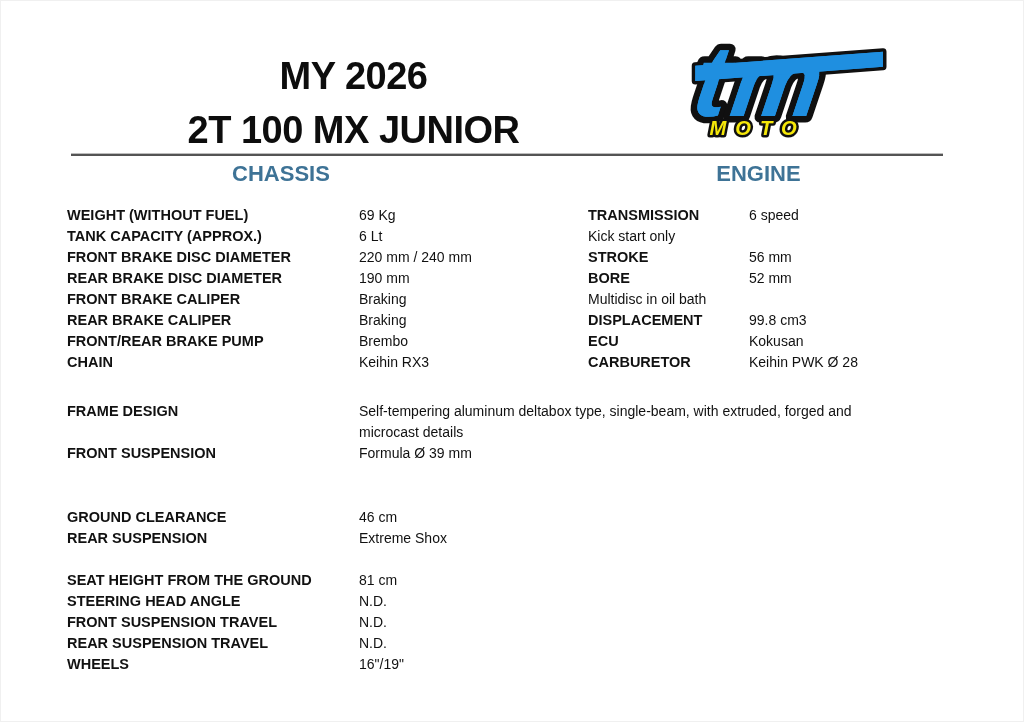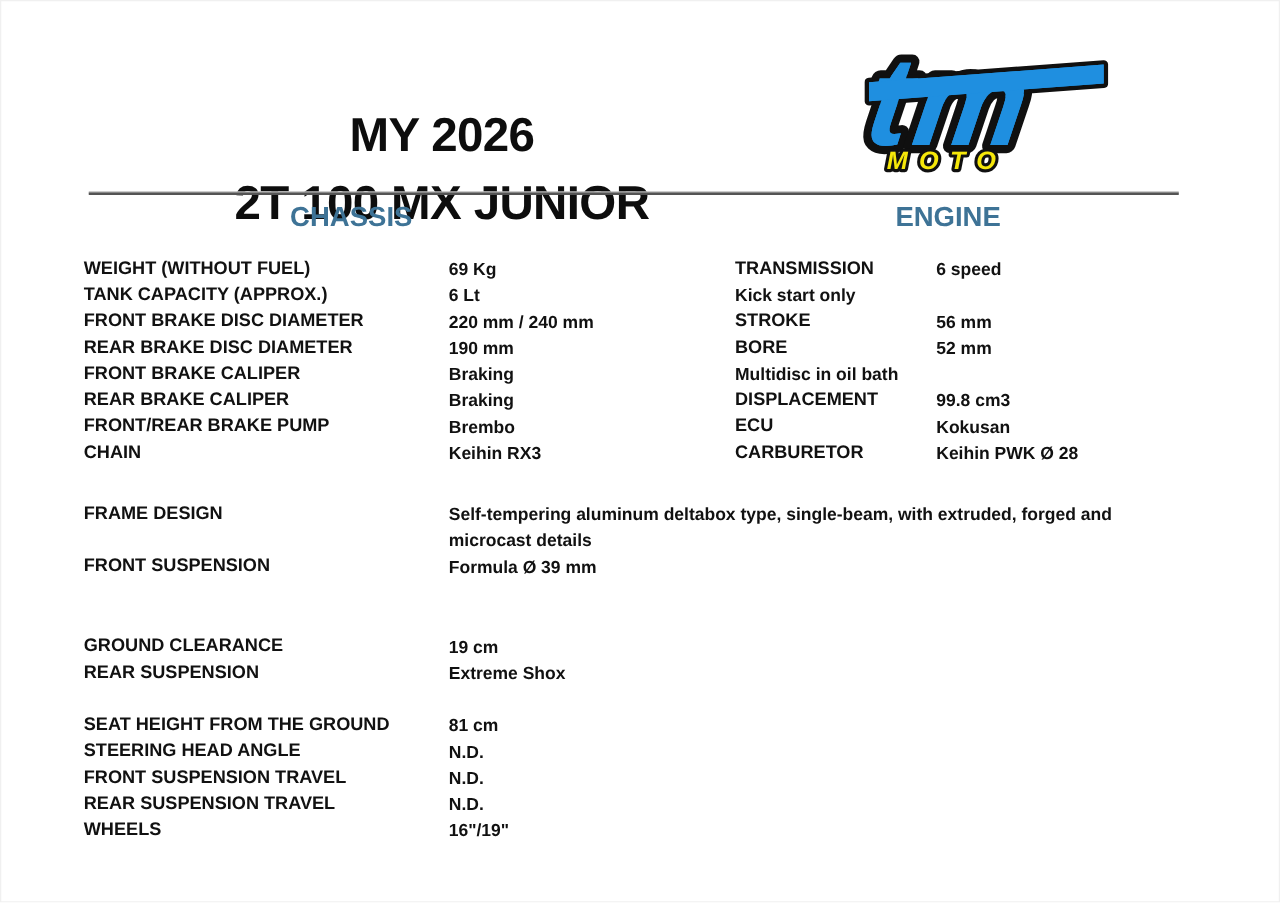--- a/index.html
+++ b/index.html
@@ -5,21 +5,21 @@
   html,body{margin:0;padding:0;background:#ffffff;}
   body{font-family:"Liberation Sans","DejaVu Sans",sans-serif;color:#111;}
   .page{
     position:relative;width:1024px;height:722px;margin:0 auto;
     background:#ffffff;overflow:hidden;box-sizing:border-box;border:1px solid #f0f0f0;
   }
   
   .title{
     position:absolute;left:75px;top:48px;width:555px;
     text-align:center;font-size:38px;font-weight:bold;line-height:54px;
-    color:#0d0d0d;letter-spacing:-0.5px;margin-top:33px;
+    color:#0d0d0d;letter-spacing:-0.5px;
   }
   .logo{position:absolute;left:664px;top:36px;width:222px;height:102px;}
   .logo svg{width:100%;height:100%;}
   .rule{
     position:absolute;left:70px;top:153px;width:872px;height:2px;
     background:#545454;box-shadow:0 -1px 0 #bdbdbd;
   }
   
   .section-h{
     position:absolute;top:160px;font-size:22px;font-weight:bold;
@@ -27,21 +27,21 @@
   }
   .section-h.chassis{left:70px;width:420px;}
   .section-h.engine{left:570px;width:375px;}
   
   .stack{position:absolute;top:204px;font-size:14.5px;line-height:21px;}
   .stack.left{left:66px;width:826px;}
   .stack.right{left:587px;width:372px;}
   .row{display:flex;align-items:flex-start;}
   .row .label{font-weight:bold;flex:0 0 292px;width:292px;padding-right:6px;box-sizing:border-box;}
   .stack.right .row .label{flex:0 0 161px;width:161px;}
-  .row .value{flex:1 1 auto;font-weight:bold;font-size:14px;}
+  .row .value{flex:1 1 auto;font-weight:normal;font-size:14px;}
   .group{margin:0;}
   .group.g2{margin-top:28px;}
   .group.g3{margin-top:43px;}
   .group.g4{margin-top:21px;}
 </style>
 </head>
 <body>
 
 <div class="page">
 
@@ -113,21 +113,21 @@
           <div class="value">Self-tempering aluminum deltabox type, single-beam, with extruded, forged and microcast details</div>
         </div>
         <div class="row">
           <div class="label">FRONT SUSPENSION</div>
           <div class="value">Formula Ø 39 mm</div>
         </div>
     </div>
     <div class="group g3">
       <div class="row">
           <div class="label">GROUND CLEARANCE</div>
-          <div class="value">19 cm</div>
+          <div class="value">46 cm</div>
         </div>
         <div class="row">
           <div class="label">REAR SUSPENSION</div>
           <div class="value">Extreme Shox</div>
         </div>
     </div>
     <div class="group g4">
       <div class="row">
           <div class="label">SEAT HEIGHT FROM THE GROUND</div>
           <div class="value">81 cm</div>

